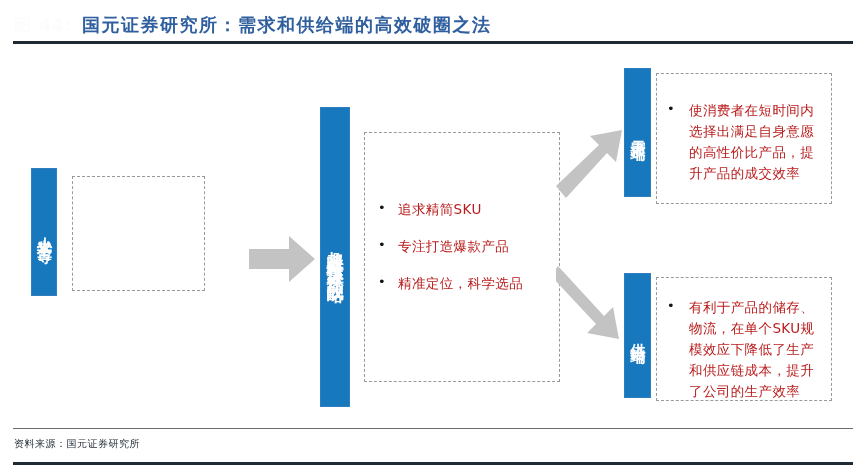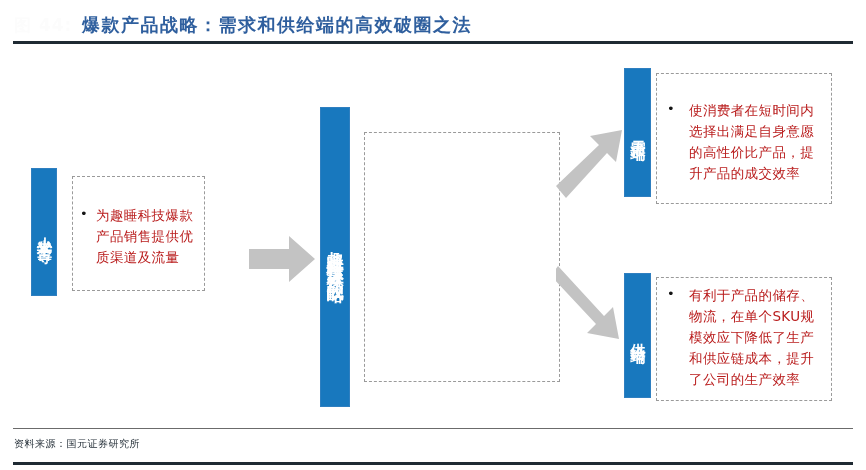--- a/index.html
+++ b/index.html
@@ -141,55 +141,57 @@
   #list-platform li { padding-left: 16px; }
 
   #list-strategy { left: 378px; top: 199px; width: 180px; }
   #list-strategy li { margin-bottom: 16px; padding-left: 20px; white-space: nowrap; }
   #list-strategy li:last-child { margin-bottom: 0; }
 
   #list-demand   { left: 667px; top: 100px; width: 160px; }
   #list-demand li { padding-left: 22px; }
 
   #list-supply   { left: 667px; top: 285px; width: 160px; }
-  #list-supply li { padding-left: 22px; }
+  #list-supply li { padding-left: 22px; margin-top: 12px; }
 
   
   .arrow-svg { position: absolute; }
   #arrow-h  { left: 249px; top: 236px; }
   #arrow-up { left: 556px; top: 130px; }
   #arrow-dn { left: 556px; top: 266px; }
 </style>
 </head>
 <body>
 
 <div id="figure">
 
   <div class="fig-number">图 44:</div>
-  <div class="fig-title">爆款产品战略：需求和供给端的高效破圈之法</div>
+  <div class="fig-title">国元证券研究所：需求和供给端的高效破圈之法</div>
   <div class="rule-top"></div>
 
   <div class="vbox" id="box-platform">
     <span class="vtext">小米平台等</span>
   </div>
 
   <div class="dbox" id="dbox-platform"></div>
-  <ul class="bullet-list" id="list-platform">
-    <li>为趣睡科技爆款产品销售提供优质渠道及流量</li>
-  </ul>
 
   <svg class="arrow-svg" id="arrow-h" width="66" height="46" viewBox="0 0 66 46">
     <polygon points="0,13 40,13 40,0 66,23 40,46 40,33 0,33" fill="#c3c3c3"></polygon>
   </svg>
 
   <div class="vbox wide" id="box-strategy">
     <span class="vtext">趣睡科技爆款产品战略</span>
   </div>
 
   <div class="dbox" id="dbox-strategy"></div>
+  <ul class="bullet-list" id="list-strategy">
+    <li>追求精简SKU</li>
+    <li>专注打造爆款产品</li>
+    <li>精准定位，科学选品</li>
+  </ul>
 
   <svg class="arrow-svg" id="arrow-up" width="66" height="70" viewBox="0 0 66 70">
     <polygon points="0,56 43,15 34,6 66,0 60,32 51,23 10,68" fill="#c3c3c3"></polygon>
   </svg>
 
   <svg class="arrow-svg" id="arrow-dn" width="66" height="74" viewBox="0 0 66 74">
     <polygon points="2,0 48,50 57,41 63,73 31,67 40,58 -5,10" fill="#c3c3c3"></polygon>
   </svg>
 
   <div class="vbox" id="box-demand">

